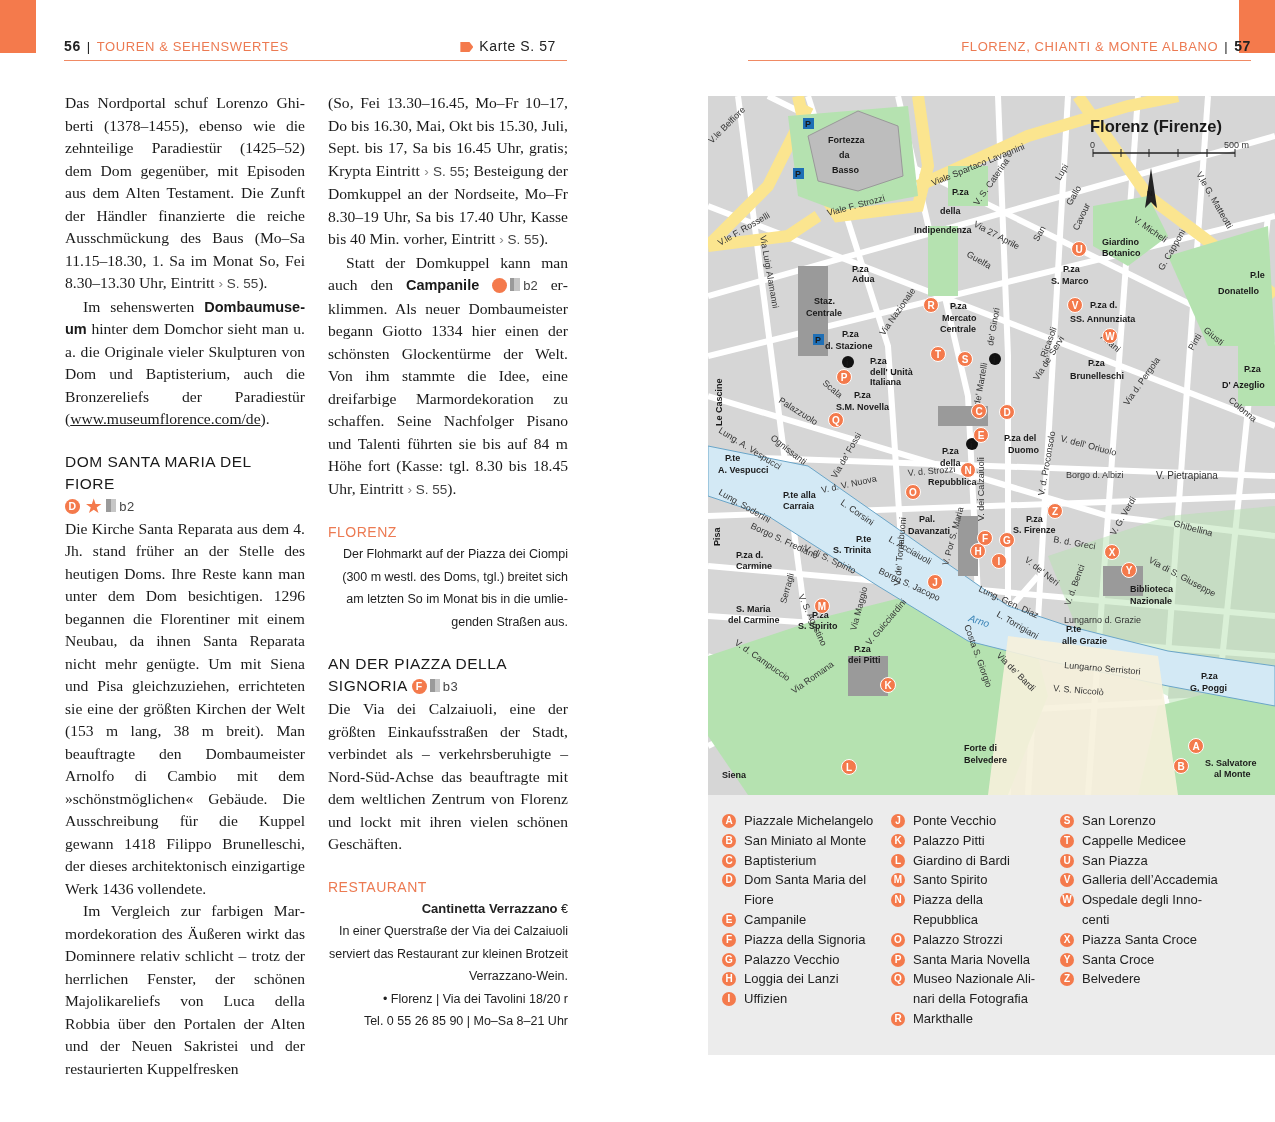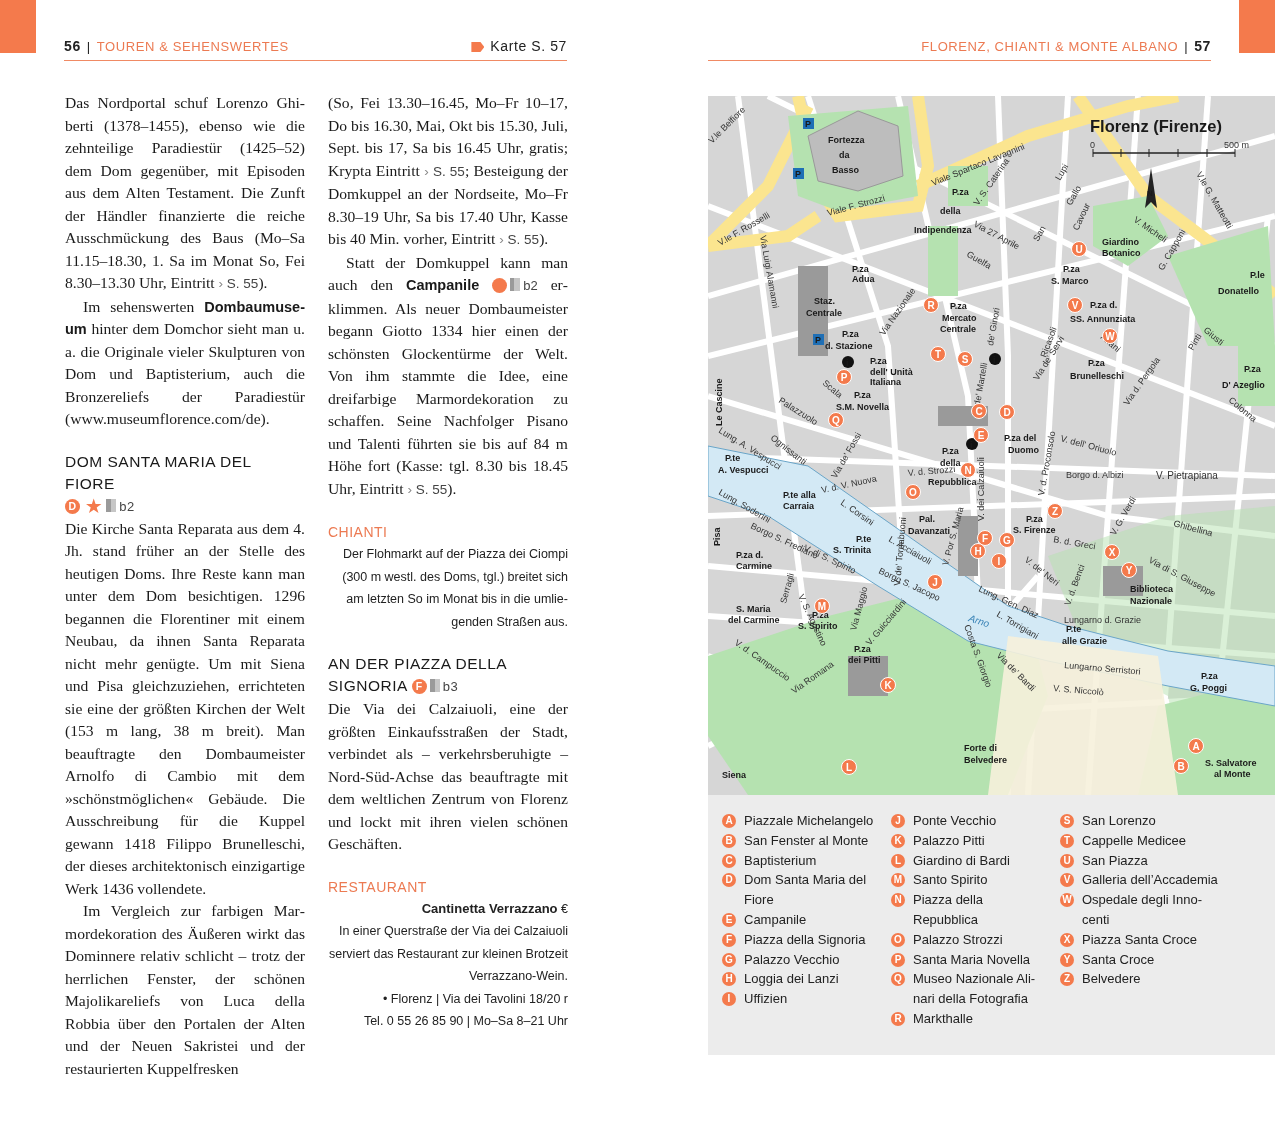--- a/index.html
+++ b/index.html
@@ -2,35 +2,35 @@
 <html><head>
 <meta charset="utf-8">
 <style>
   html,body{margin:0;padding:0;background:#fff;}
   body{width:1275px;height:1122px;position:relative;overflow:hidden;font-family:"Liberation Serif",serif;color:#1a1a1a;}
   .tab{position:absolute;top:0;width:36px;height:53px;background:#f47a4c;}
   .tab.left{left:0;}
   .tab.right{right:0;}
   .running{position:absolute;top:38px;height:22px;font-family:"Liberation Sans",sans-serif;font-size:13px;letter-spacing:0.6px;}
   .running.left{left:64px;width:503px;border-bottom:1.5px solid #f08a64;}
-  .running.right{left:708px;width:503px;border-bottom:1.5px solid #f08a64;text-align:right;}
+  .running.right{left:748px;width:503px;border-bottom:1.5px solid #f08a64;text-align:right;}
   .pn{font-weight:bold;color:#222;font-size:14px;}
   .sep{color:#222;margin:0 6px;}
   .sec{color:#ec7a52;}
-  .karte{position:absolute;right:0;top:0;color:#222;font-size:14px;}
+  .karte{position:absolute;right:11px;top:0;color:#222;font-size:14px;}
   .karte-icon{display:inline-block;width:13px;height:10px;background:#f47a4c;clip-path:polygon(0 0,70% 0,100% 50%,70% 100%,0 100%);margin-right:6px;vertical-align:-1px;}
   .col{position:absolute;top:92px;width:240px;font-size:15.6px;line-height:22.5px;text-align:justify;hyphens:manual;}
   .col.c1{left:65px;}
   .col.c2{left:328px;}
   .col p{margin:0;}
   .col p.ind{text-indent:18px;}
   .sans-bold{font-family:"Liberation Sans",sans-serif;font-weight:bold;font-size:14.5px;}
   .ref{font-family:"Liberation Sans",sans-serif;font-size:13.5px;color:#444;}
   .ref .arr{color:#888;}
-  .link{}
+  .link{text-decoration:underline;}
   h3.head{font-family:"Liberation Sans",sans-serif;font-weight:normal;font-size:15.5px;letter-spacing:0.5px;margin:20px 0 0 0;line-height:22px;text-align:left;}
   .marker{display:inline-block;width:15px;height:15px;border-radius:50%;background:#f47a4c;color:#fff;font-family:"Liberation Sans",sans-serif;font-weight:bold;font-size:10.5px;line-height:15px;text-align:center;vertical-align:1px;}
   .star{color:#f47a4c;font-size:20px;line-height:10px;vertical-align:-2px;}
   .book{display:inline-block;width:10px;height:13px;background:linear-gradient(90deg,#9a9a9a 45%,#c6c6c6 45%);vertical-align:-1px;margin:0 3px;}
   .grid{font-family:"Liberation Sans",sans-serif;font-size:13px;color:#444;}
   .kicker{font-family:"Liberation Sans",sans-serif;color:#ec7a52;font-size:14px;letter-spacing:0.5px;margin-top:20px;line-height:22px;}
   .small{font-family:"Liberation Sans",sans-serif;font-size:12.5px;line-height:22.5px;text-align:right;color:#222;}
   .small .b{font-weight:bold;font-size:13px;}
   .bullet-line{padding-left:12px;text-indent:-12px;}
   .map{position:absolute;left:708px;top:96px;width:567px;height:699px;background:#d6d6d6;overflow:hidden;}
@@ -63,21 +63,21 @@
     <span class="marker">D</span>
     <span class="star">★</span><span class="book"></span><span class="grid">b2</span>
   </h3>
   <p>Die Kirche Santa Reparata aus dem 4. Jh. stand früher an der Stelle des heutigen Doms. Ihre Reste kann man unter dem Dom besichtigen. 1296 begannen die Florentiner mit einem Neubau, da ihnen Santa Re­parata nicht mehr genügte. Um mit Siena und Pisa gleichzuziehen, er­richteten sie eine der größten Kir­chen der Welt (153 m lang, 38 m breit). Man beauftragte den Dom­baumeister Arnolfo di Cambio mit dem »schönstmöglichen« Gebäude. Die Ausschreibung für die Kuppel gewann 1418 Filippo Brunelleschi, der dieses architektonisch einzigar­tige Werk 1436 vollendete.</p>
   <p class="ind">Im Vergleich zur farbigen Mar­mordekoration des Äußeren wirkt das Dominnere relativ schlicht – trotz der herrlichen Fenster, der schönen Majolikareliefs von Luca della Robbia über den Portalen der Alten und der Neuen Sakristei und der restaurierten Kuppelfresken</p>
 </div>
 
 <div class="col c2">
   <p><span>(So, Fei 13.30–16.45, Mo–Fr 10–17, Do bis 16.30, Mai, Okt bis 15.30, Juli, Sept. bis 17, Sa bis 16.45 Uhr, gratis; Krypta Eintritt</span> <span class="ref"><span class="arr">›</span> <span>S. 55</span></span><span>; Bestei­gung der Domkuppel an der Nord­seite, Mo–Fr 8.30–19 Uhr, Sa bis 17.40 Uhr, Kasse bis 40 Min. vorher, Eintritt</span> <span class="ref"><span class="arr">›</span> <span>S. 55</span></span><span>).</span></p>
   <p class="ind"><span>Statt der Domkuppel kann man auch den </span><span class="sans-bold">Campanile</span> <span class="marker">E</span><span class="book"></span><span class="grid">b2</span><span> er­klimmen. Als neuer Dombaumeis­ter begann Giotto 1334 hier einen der schönsten Glockentürme der Welt. Von ihm stammte die Idee, eine dreifarbige Marmordekoration zu schaffen. Seine Nachfolger Pisa­no und Talenti führten sie bis auf 84 m Höhe fort (Kasse: tgl. 8.30 bis 18.45 Uhr, Eintritt</span> <span class="ref"><span class="arr">›</span> <span>S. 55</span></span><span>).</span></p>
-  <div class="kicker">CHIANTI</div>
+  <div class="kicker">FLORENZ</div>
   <div class="small">Der Flohmarkt auf der Piazza dei Ciompi (300 m westl. des Doms, tgl.) breitet sich am letzten So im Monat bis in die umlie­genden Straßen aus.</div>
   <h3 class="head"><span>AN DER PIAZZA DELLA SIGNORIA</span>
     <span class="marker">F</span><span class="book"></span><span class="grid">b3</span>
   </h3>
   <p>Die Via dei Calzaiuoli, eine der größten Einkaufsstraßen der Stadt, verbindet als – verkehrsberuhigte – Nord-Süd-Achse das beauftragte mit dem weltlichen Zentrum von Flo­renz und lockt mit ihren vielen schönen Geschäften.</p>
   <div class="kicker">RESTAURANT</div>
   <div class="small">
     <span class="b">Cantinetta Verrazzano</span> <span>€</span><br>
     <span>In einer Querstraße der Via dei Calzaiuoli serviert das Restaurant zur kleinen Brot­zeit Verrazzano-Wein.</span>
     <div class="bullet-line"><span>• </span><span>Florenz | Via dei Tavolini 18/20 r</span></div>
@@ -435,21 +435,21 @@
           <circle cx="347" cy="415" r="7.5" fill="#f47a4c" stroke="#fff" stroke-width="1"></circle>
           <text x="347" y="418.5" text-anchor="middle" font-size="10" fill="#fff" font-weight="bold" font-family="Liberation Sans, sans-serif">Z</text>
         </g>
       </g>
   </svg>
 </div>
 
 <div class="legend">
   <div class="leg-col" style="left:14px;width:155px" id="leg-col-1">
       <div class="leg-item"><span class="marker">A</span><span>Piazzale Michelangelo</span></div>
-      <div class="leg-item"><span class="marker">B</span><span>San Fenster al Monte</span></div>
+      <div class="leg-item"><span class="marker">B</span><span>San Miniato al Monte</span></div>
       <div class="leg-item"><span class="marker">C</span><span>Baptisterium</span></div>
       <div class="leg-item"><span class="marker">D</span><span>Dom Santa Maria del Fiore</span></div>
       <div class="leg-item"><span class="marker">E</span><span>Campanile</span></div>
       <div class="leg-item"><span class="marker">F</span><span>Piazza della Signoria</span></div>
       <div class="leg-item"><span class="marker">G</span><span>Palazzo Vecchio</span></div>
       <div class="leg-item"><span class="marker">H</span><span>Loggia dei Lanzi</span></div>
       <div class="leg-item"><span class="marker">I</span><span>Uffizien</span></div>
     </div>
   <div class="leg-col" style="left:183px;width:155px" id="leg-col-2">
       <div class="leg-item"><span class="marker">J</span><span>Ponte Vecchio</span></div>

